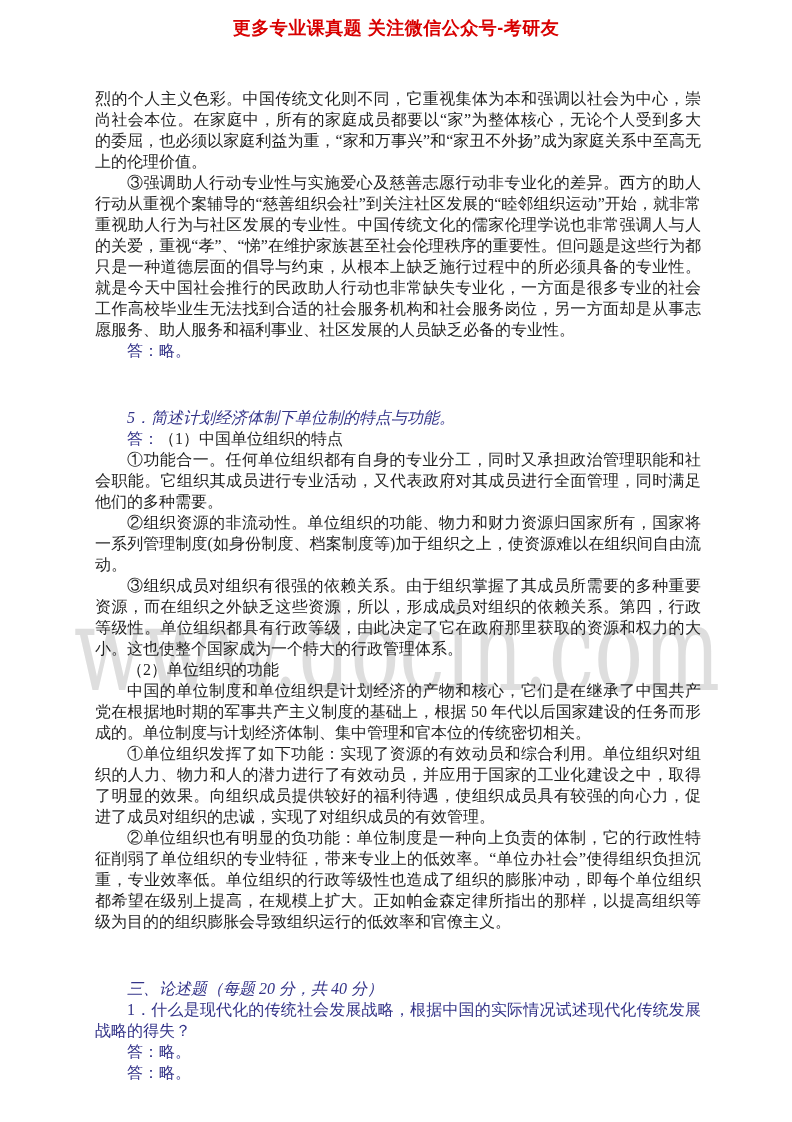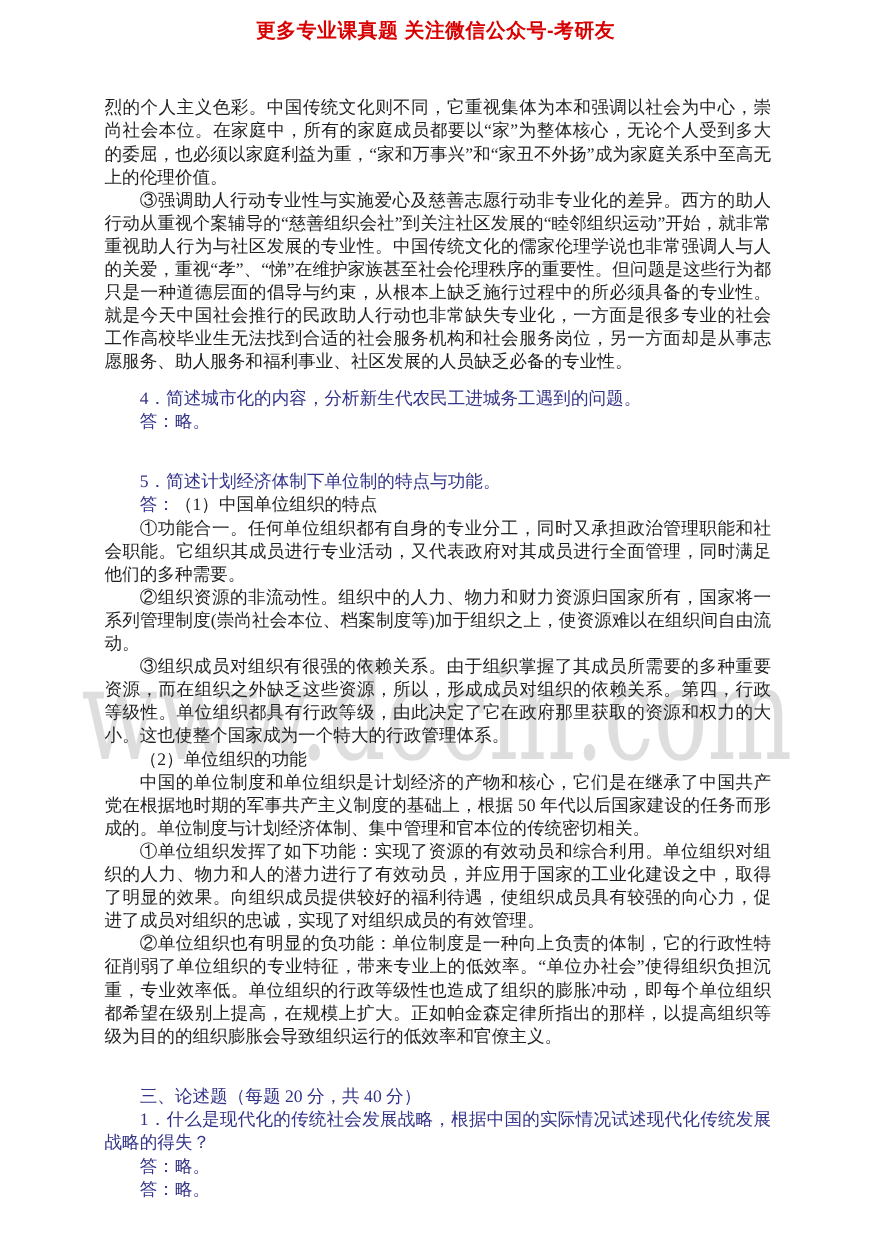--- a/index.html
+++ b/index.html
@@ -38,43 +38,42 @@
     z-index:1;
     font-size:16px;
     line-height:21px;
     color:var(--body-black,#1f1f1f);
     text-align:justify;
   }
   .para{margin:0;text-indent:2em;}
   .para.noindent{text-indent:0;}
   .para.blue{color:var(--question-blue,#333388);}
   .para.gap-sm{margin-top:12px;}
-  .para.gap-lg{margin-top:34px;}
+  .para.gap-lg{margin-top:46px;font-style:italic;}
   .q-prefix{color:var(--question-blue,#333388);}
 </style>
 </head>
 <body>
 
 <div class="page">
 
   <div class="promo-header">更多专业课真题 关注微信公众号-考研友</div>
 
   <svg class="watermark" width="652" height="120" aria-hidden="true">
     <text x="0" y="92" font-size="118" textLength="646" lengthAdjust="spacingAndGlyphs">www.docin.com</text>
   </svg>
 
   <div class="doc-body">
       <p class="para noindent">烈的个人主义色彩。中国传统文化则不同，它重视集体为本和强调以社会为中心，崇尚社会本位。在家庭中，所有的家庭成员都要以“家”为整体核心，无论个人受到多大的委屈，也必须以家庭利益为重，“家和万事兴”和“家丑不外扬”成为家庭关系中至高无上的伦理价值。</p>
       <p class="para">③强调助人行动专业性与实施爱心及慈善志愿行动非专业化的差异。西方的助人行动从重视个案辅导的“慈善组织会社”到关注社区发展的“睦邻组织运动”开始，就非常重视助人行为与社区发展的专业性。中国传统文化的儒家伦理学说也非常强调人与人的关爱，重视“孝”、“悌”在维护家族甚至社会伦理秩序的重要性。但问题是这些行为都只是一种道德层面的倡导与约束，从根本上缺乏施行过程中的所必须具备的专业性。就是今天中国社会推行的民政助人行动也非常缺失专业化，一方面是很多专业的社会工作高校毕业生无法找到合适的社会服务机构和社会服务岗位，另一方面却是从事志愿服务、助人服务和福利事业、社区发展的人员缺乏必备的专业性。</p>
-      <p class="para blue gap-sm">4．简述城市化的内容，分析新生代农民工进城务工遇到的问题。</p>
       <p class="para blue">答：略。</p>
       <p class="para blue gap-lg">5．简述计划经济体制下单位制的特点与功能。</p>
       <p class="para"><span class="q-prefix">答：</span>（1）中国单位组织的特点</p>
       <p class="para">①功能合一。任何单位组织都有自身的专业分工，同时又承担政治管理职能和社会职能。它组织其成员进行专业活动，又代表政府对其成员进行全面管理，同时满足他们的多种需要。</p>
-      <p class="para">②组织资源的非流动性。组织中的人力、物力和财力资源归国家所有，国家将一系列管理制度(崇尚社会本位、档案制度等)加于组织之上，使资源难以在组织间自由流动。</p>
+      <p class="para">②组织资源的非流动性。单位组织的功能、物力和财力资源归国家所有，国家将一系列管理制度(如身份制度、档案制度等)加于组织之上，使资源难以在组织间自由流动。</p>
       <p class="para">③组织成员对组织有很强的依赖关系。由于组织掌握了其成员所需要的多种重要资源，而在组织之外缺乏这些资源，所以，形成成员对组织的依赖关系。第四，行政等级性。单位组织都具有行政等级，由此决定了它在政府那里获取的资源和权力的大小。这也使整个国家成为一个特大的行政管理体系。</p>
       <p class="para">（2）单位组织的功能</p>
       <p class="para">中国的单位制度和单位组织是计划经济的产物和核心，它们是在继承了中国共产党在根据地时期的军事共产主义制度的基础上，根据 50 年代以后国家建设的任务而形成的。单位制度与计划经济体制、集中管理和官本位的传统密切相关。</p>
       <p class="para">①单位组织发挥了如下功能：实现了资源的有效动员和综合利用。单位组织对组织的人力、物力和人的潜力进行了有效动员，并应用于国家的工业化建设之中，取得了明显的效果。向组织成员提供较好的福利待遇，使组织成员具有较强的向心力，促进了成员对组织的忠诚，实现了对组织成员的有效管理。</p>
       <p class="para">②单位组织也有明显的负功能：单位制度是一种向上负责的体制，它的行政性特征削弱了单位组织的专业特征，带来专业上的低效率。“单位办社会”使得组织负担沉重，专业效率低。单位组织的行政等级性也造成了组织的膨胀冲动，即每个单位组织都希望在级别上提高，在规模上扩大。正如帕金森定律所指出的那样，以提高组织等级为目的的组织膨胀会导致组织运行的低效率和官僚主义。</p>
       <p class="para blue gap-lg">三、论述题（每题 20 分，共 40 分）</p>
       <p class="para blue">1．什么是现代化的传统社会发展战略，根据中国的实际情况试述现代化传统发展战略的得失？</p>
       <p class="para blue">答：略。</p>
       <p class="para blue">答：略。</p>
     </div>

